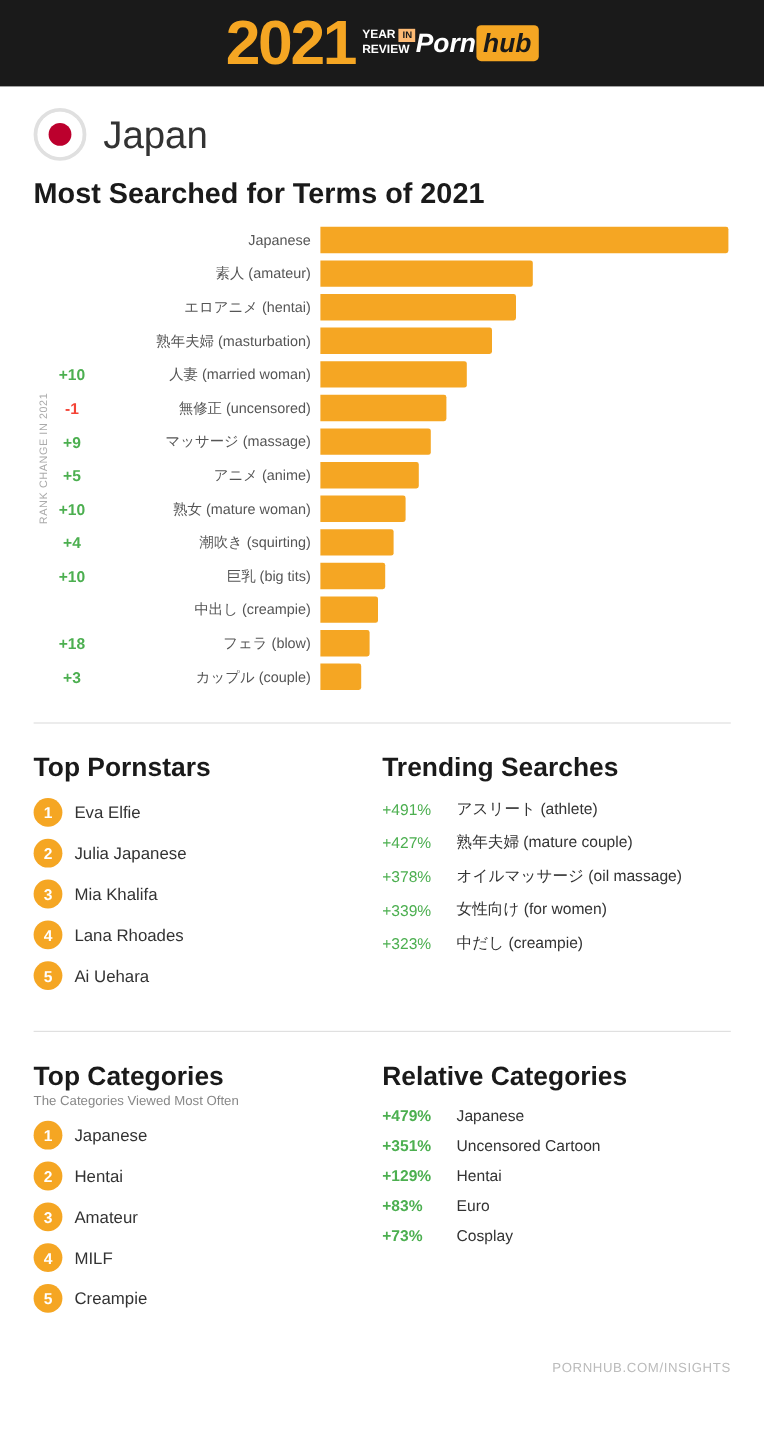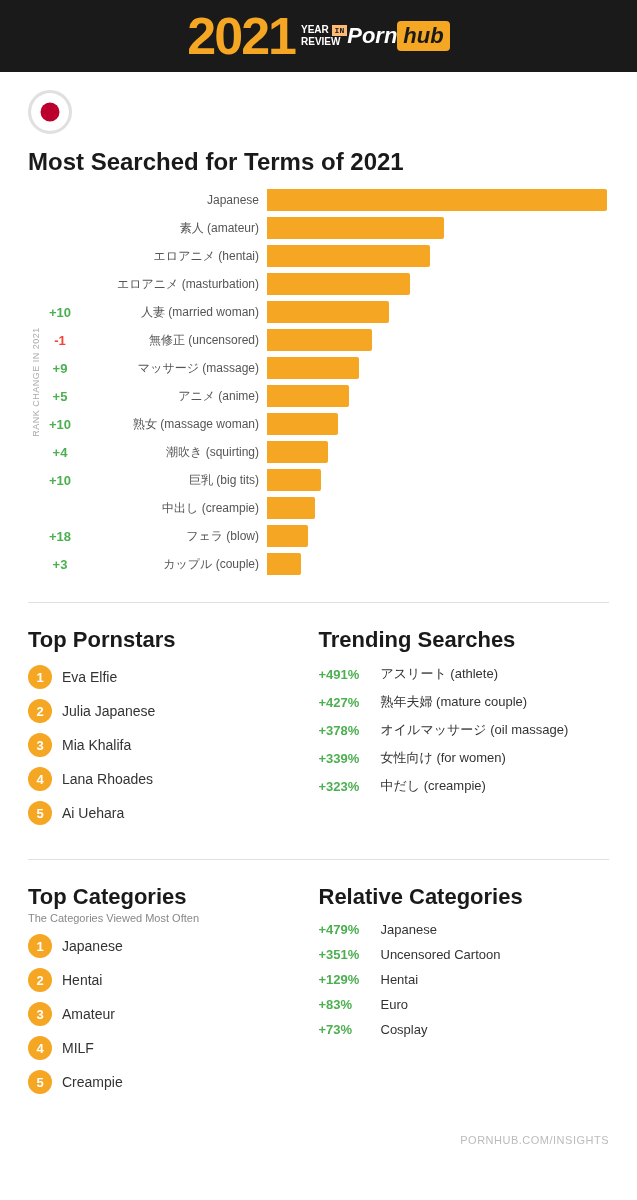--- a/index.html
+++ b/index.html
@@ -192,21 +192,21 @@
       color: #333;
     }
     .trending-item {
       display: flex;
       align-items: center;
       gap: 8px;
       margin-bottom: 10px;
     }
     .trend-pct {
       font-size: 13px;
-      font-weight: 700;
+      font-weight: 400;
       color: #4caf50;
       min-width: 54px;
     }
     .trend-text {
       font-size: 13px;
       color: #333;
     }
     .relative-item {
       display: flex;
       align-items: center;
@@ -240,38 +240,39 @@
       letter-spacing: 0.5px;
     }
   </style>
 </head>
 <body>
 
 <div class="header">
   <div class="header-logo-year">
     <span class="year-2021">2021</span>
     <div class="year-review">
-      <span><span>YEAR</span> <span style="background:#fdba74;color:#1a1a1a;font-size:8px;font-weight:900;padding:1px 3px;font-family:Liberation Mono, monospace;">IN</span></span>
+      <span><span>YEAR</span> <span style="background:#fdba74;color:#1a1a1a;font-size:8px;font-weight:900;padding:1px 3px;">IN</span></span>
       <span>REVIEW</span>
     </div>
   </div>
   <div class="pornhub-logo">
     <span class="porn-text">Porn</span>
     <span class="hub-badge">hub</span>
   </div>
 </div>
 
 <div class="country-section">
   <div class="flag-circle">
 
     <svg width="44" height="44" viewBox="0 0 44 44">
       <circle cx="22" cy="22" r="22" fill="white"></circle>
       <circle cx="22" cy="22" r="11" fill="#bc002d"></circle>
     </svg>
   </div>
+  <span class="country-name">Japan</span>
 </div>
 
 <div class="section-title">Most Searched for Terms of 2021</div>
 
 <div class="chart-container">
   <div style="display:flex; position:relative;">
 
     <div style="width:16px; display:flex; align-items:center; justify-content:center; position:relative;">
       <div style="transform:rotate(-90deg); white-space:nowrap; font-size:9px; color:#aaa; letter-spacing:0.5px; position:absolute; top:50%; left:50%; transform:translate(-50%,-50%) rotate(-90deg);">RANK CHANGE IN 2021</div>
     </div>
@@ -292,21 +293,21 @@
         </div>
         <div class="chart-row">
           <div class="rank-change empty"></div>
           <div class="bar-label">エロアニメ (hentai)</div>
           <div class="bar-wrap">
             <div class="bar" style="width: 163.2px;"></div>
           </div>
         </div>
         <div class="chart-row">
           <div class="rank-change empty"></div>
-          <div class="bar-label">エロアニメ (masturbation)</div>
+          <div class="bar-label">熟年夫婦 (masturbation)</div>
           <div class="bar-wrap">
             <div class="bar" style="width: 142.8px;"></div>
           </div>
         </div>
         <div class="chart-row">
           <div class="rank-change">+10</div>
           <div class="bar-label">人妻 (married woman)</div>
           <div class="bar-wrap">
             <div class="bar" style="width: 122.4px;"></div>
           </div>
@@ -327,21 +328,21 @@
         </div>
         <div class="chart-row">
           <div class="rank-change">+5</div>
           <div class="bar-label">アニメ (anime)</div>
           <div class="bar-wrap">
             <div class="bar" style="width: 81.6px;"></div>
           </div>
         </div>
         <div class="chart-row">
           <div class="rank-change">+10</div>
-          <div class="bar-label">熟女 (massage woman)</div>
+          <div class="bar-label">熟女 (mature woman)</div>
           <div class="bar-wrap">
             <div class="bar" style="width: 71.4px;"></div>
           </div>
         </div>
         <div class="chart-row">
           <div class="rank-change">+4</div>
           <div class="bar-label">潮吹き (squirting)</div>
           <div class="bar-wrap">
             <div class="bar" style="width: 61.2px;"></div>
           </div>

